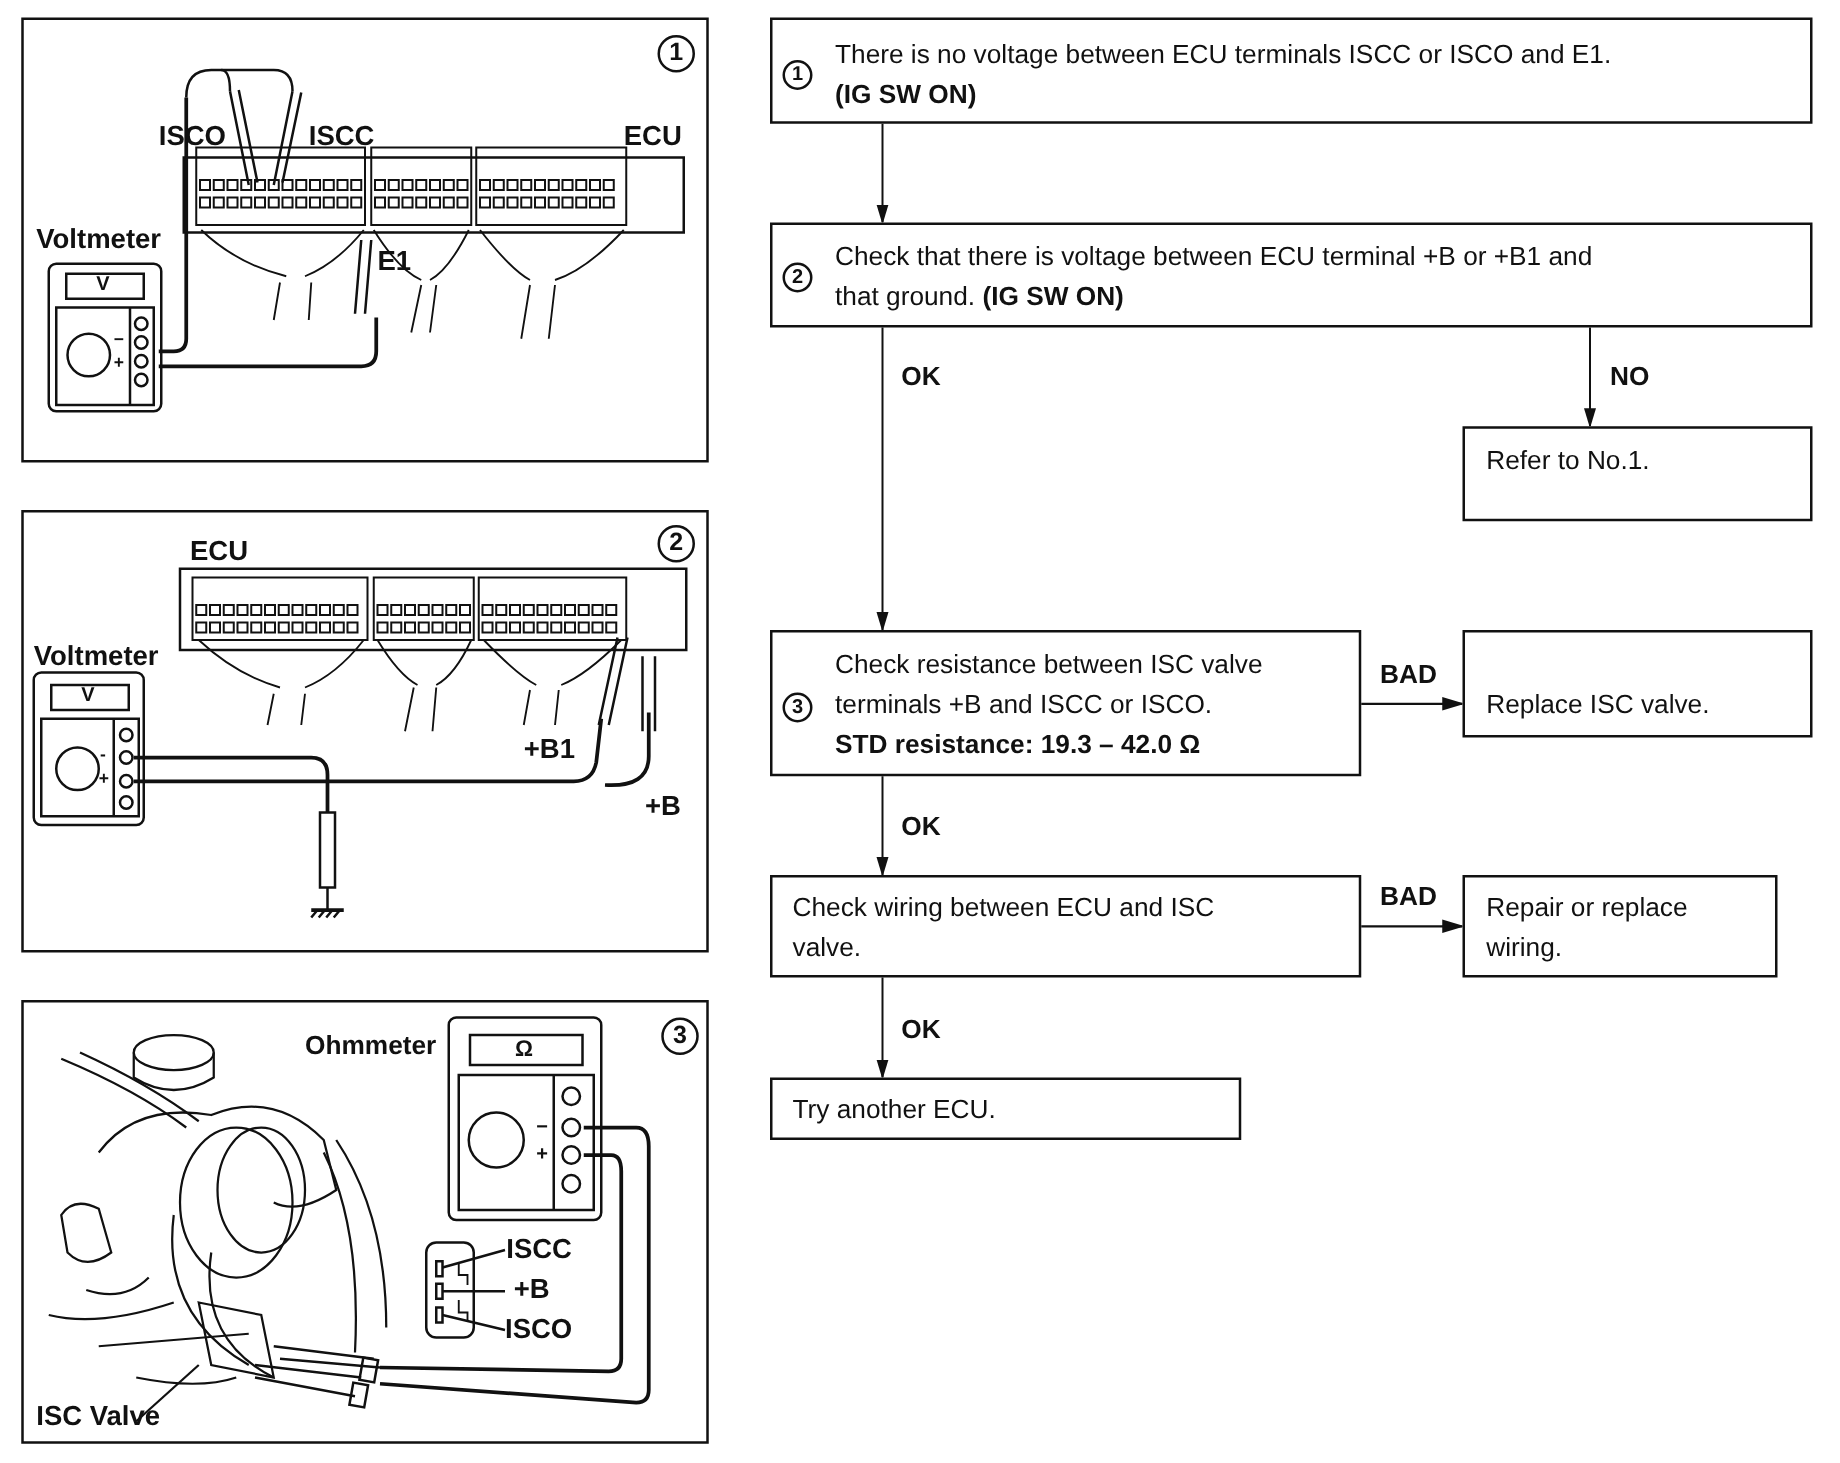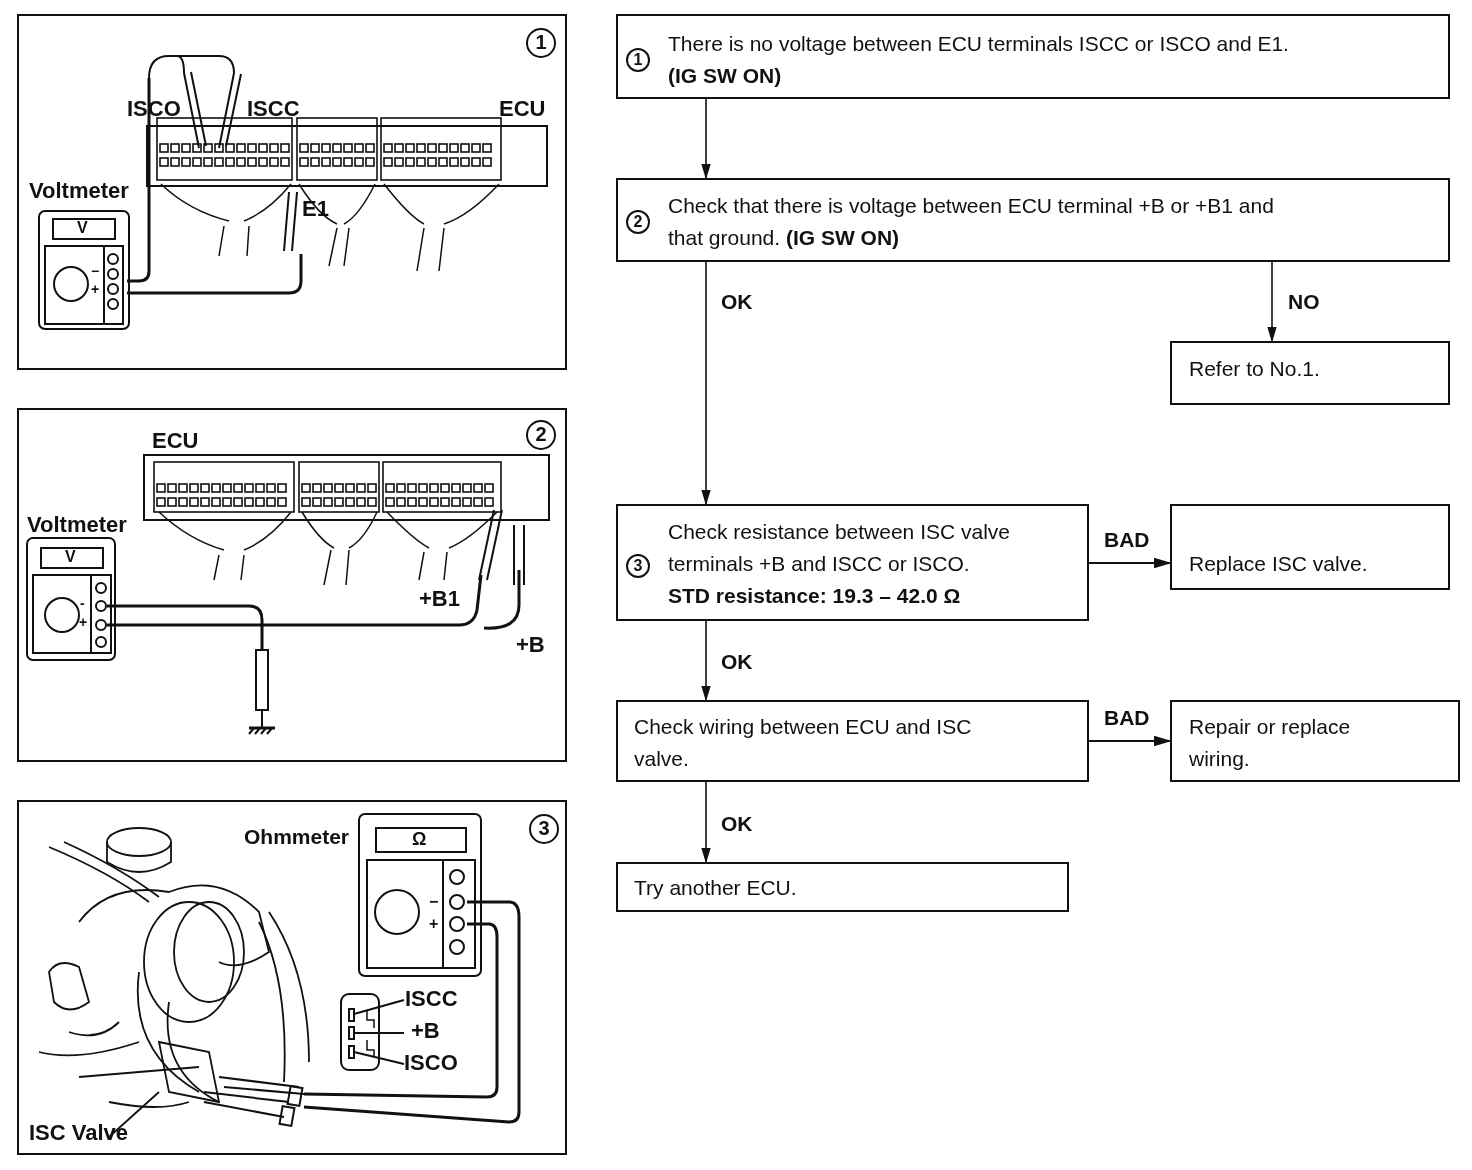--- a/index.html
+++ b/index.html
@@ -325,21 +325,21 @@
   <div class="txt" style="left:50px;top:10px;">Check that there is voltage between ECU terminal +B or +B1 and</div>
   <div class="txt" style="left:50px;top:42px;">
     <span>that ground.</span>
     <span class="bold">(IG SW ON)</span>
   </div>
 </div>
 
 <div class="edge" style="left:721px;top:290px;">OK</div>
 <div class="edge" style="left:1288px;top:290px;">NO</div>
 
-<div class="box" style="left:1170px;top:341px;width:280px;height:64px;">
+<div class="box" style="left:1170px;top:341px;width:280px;height:76px;">
   <div class="txt" style="left:17px;top:10px;">Refer to No.1.</div>
 </div>
 
 <div class="box" style="left:616px;top:504px;width:473px;height:117px;">
   <div class="step-circ" style="left:8px;top:48px;">3</div>
   <div class="txt" style="left:50px;top:42px;">terminals +B and ISCC or ISCO.</div>
   <div class="txt" style="left:50px;top:10px;">Check resistance between ISC valve</div>
   <div class="txt bold" style="left:50px;top:74px;">STD resistance:  19.3 – 42.0 Ω</div>
 </div>
 
@@ -351,22 +351,22 @@
 
 <div class="edge" style="left:721px;top:650px;">OK</div>
 
 <div class="box" style="left:616px;top:700px;width:473px;height:82px;">
   <div class="txt" style="left:16px;top:9px;">Check wiring between ECU and ISC</div>
   <div class="txt" style="left:16px;top:41px;">valve.</div>
 </div>
 
 <div class="edge" style="left:1104px;top:706px;">BAD</div>
 
-<div class="box" style="left:1170px;top:700px;width:290px;height:82px;">
+<div class="box" style="left:1170px;top:700px;width:252px;height:82px;">
   <div class="txt" style="left:17px;top:9px;">Repair or replace</div>
   <div class="txt" style="left:17px;top:41px;">wiring.</div>
 </div>
 
 <div class="edge" style="left:721px;top:812px;">OK</div>
 
-<div class="box" style="left:616px;top:862px;width:453px;height:50px;">
+<div class="box" style="left:616px;top:862px;width:377px;height:50px;">
   <div class="txt" style="left:16px;top:8px;">Try another ECU.</div>
 </div>
 
 </body></html>

